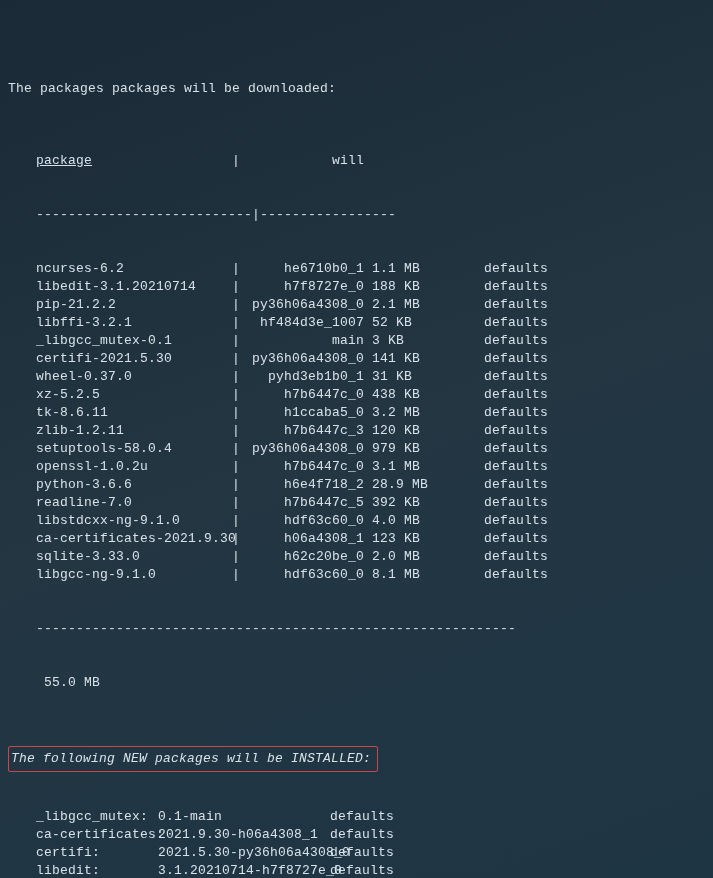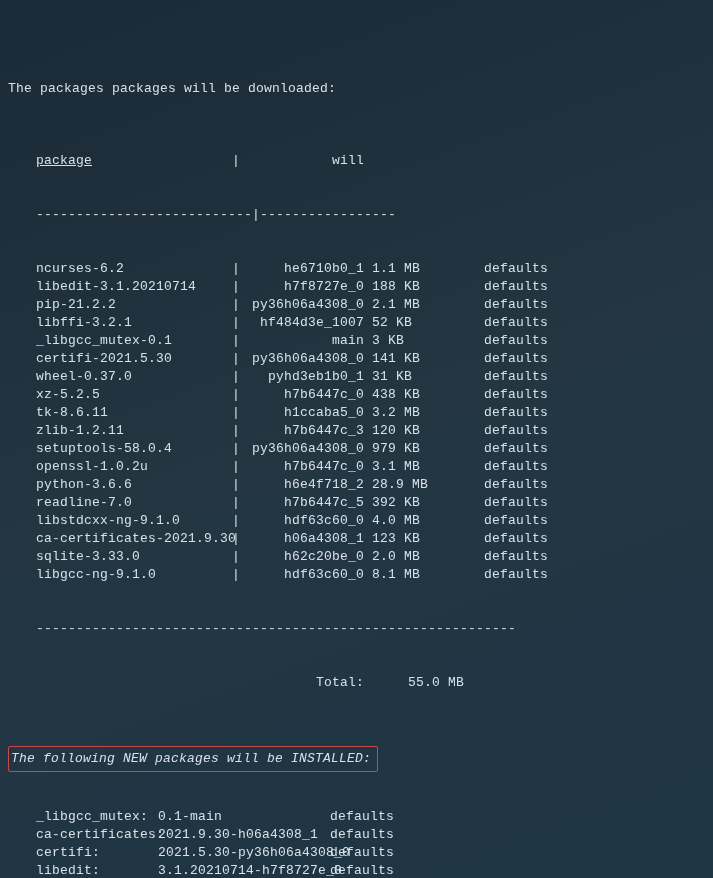--- a/index.html
+++ b/index.html
@@ -73,21 +73,20 @@
   <span class="col-build-h">will</span>
 </div>
 
 <div class="divider">---------------------------|-----------------</div>
 
 <div id="download-rows"><div class="row"><span class="col-pkg">ncurses-6.2</span><span class="col-sep">|</span><span class="col-build">he6710b0_1</span><span class="col-size">1.1 MB</span><span class="col-channel">defaults</span></div><div class="row"><span class="col-pkg">libedit-3.1.20210714</span><span class="col-sep">|</span><span class="col-build">h7f8727e_0</span><span class="col-size">188 KB</span><span class="col-channel">defaults</span></div><div class="row"><span class="col-pkg">pip-21.2.2</span><span class="col-sep">|</span><span class="col-build">py36h06a4308_0</span><span class="col-size">2.1 MB</span><span class="col-channel">defaults</span></div><div class="row"><span class="col-pkg">libffi-3.2.1</span><span class="col-sep">|</span><span class="col-build">hf484d3e_1007</span><span class="col-size">52 KB</span><span class="col-channel">defaults</span></div><div class="row"><span class="col-pkg">_libgcc_mutex-0.1</span><span class="col-sep">|</span><span class="col-build">main</span><span class="col-size">3 KB</span><span class="col-channel">defaults</span></div><div class="row"><span class="col-pkg">certifi-2021.5.30</span><span class="col-sep">|</span><span class="col-build">py36h06a4308_0</span><span class="col-size">141 KB</span><span class="col-channel">defaults</span></div><div class="row"><span class="col-pkg">wheel-0.37.0</span><span class="col-sep">|</span><span class="col-build">pyhd3eb1b0_1</span><span class="col-size">31 KB</span><span class="col-channel">defaults</span></div><div class="row"><span class="col-pkg">xz-5.2.5</span><span class="col-sep">|</span><span class="col-build">h7b6447c_0</span><span class="col-size">438 KB</span><span class="col-channel">defaults</span></div><div class="row"><span class="col-pkg">tk-8.6.11</span><span class="col-sep">|</span><span class="col-build">h1ccaba5_0</span><span class="col-size">3.2 MB</span><span class="col-channel">defaults</span></div><div class="row"><span class="col-pkg">zlib-1.2.11</span><span class="col-sep">|</span><span class="col-build">h7b6447c_3</span><span class="col-size">120 KB</span><span class="col-channel">defaults</span></div><div class="row"><span class="col-pkg">setuptools-58.0.4</span><span class="col-sep">|</span><span class="col-build">py36h06a4308_0</span><span class="col-size">979 KB</span><span class="col-channel">defaults</span></div><div class="row"><span class="col-pkg">openssl-1.0.2u</span><span class="col-sep">|</span><span class="col-build">h7b6447c_0</span><span class="col-size">3.1 MB</span><span class="col-channel">defaults</span></div><div class="row"><span class="col-pkg">python-3.6.6</span><span class="col-sep">|</span><span class="col-build">h6e4f718_2</span><span class="col-size">28.9 MB</span><span class="col-channel">defaults</span></div><div class="row"><span class="col-pkg">readline-7.0</span><span class="col-sep">|</span><span class="col-build">h7b6447c_5</span><span class="col-size">392 KB</span><span class="col-channel">defaults</span></div><div class="row"><span class="col-pkg">libstdcxx-ng-9.1.0</span><span class="col-sep">|</span><span class="col-build">hdf63c60_0</span><span class="col-size">4.0 MB</span><span class="col-channel">defaults</span></div><div class="row"><span class="col-pkg">ca-certificates-2021.9.30</span><span class="col-sep">|</span><span class="col-build">h06a4308_1</span><span class="col-size">123 KB</span><span class="col-channel">defaults</span></div><div class="row"><span class="col-pkg">sqlite-3.33.0</span><span class="col-sep">|</span><span class="col-build">h62c20be_0</span><span class="col-size">2.0 MB</span><span class="col-channel">defaults</span></div><div class="row"><span class="col-pkg">libgcc-ng-9.1.0</span><span class="col-sep">|</span><span class="col-build">hdf63c60_0</span><span class="col-size">8.1 MB</span><span class="col-channel">defaults</span></div></div>
 
 <div class="divider">------------------------------------------------------------</div>
 
 <div class="total-row">
-  <span class="total-label">Total:</span>
   <span class="total-size">55.0 MB</span>
 </div>
 
 <div class="highlight-box"><span>The following NEW packages will be INSTALLED:</span></div>
 
 <div id="install-rows"><div class="install-row"><span class="inst-pkg">_libgcc_mutex:</span><span class="inst-ver">0.1-main</span><span class="inst-chan">defaults</span></div><div class="install-row"><span class="inst-pkg">ca-certificates:</span><span class="inst-ver">2021.9.30-h06a4308_1</span><span class="inst-chan">defaults</span></div><div class="install-row"><span class="inst-pkg">certifi:</span><span class="inst-ver">2021.5.30-py36h06a4308_0</span><span class="inst-chan">defaults</span></div><div class="install-row"><span class="inst-pkg">libedit:</span><span class="inst-ver">3.1.20210714-h7f8727e_0</span><span class="inst-chan">defaults</span></div></div>
 
 
 
 

